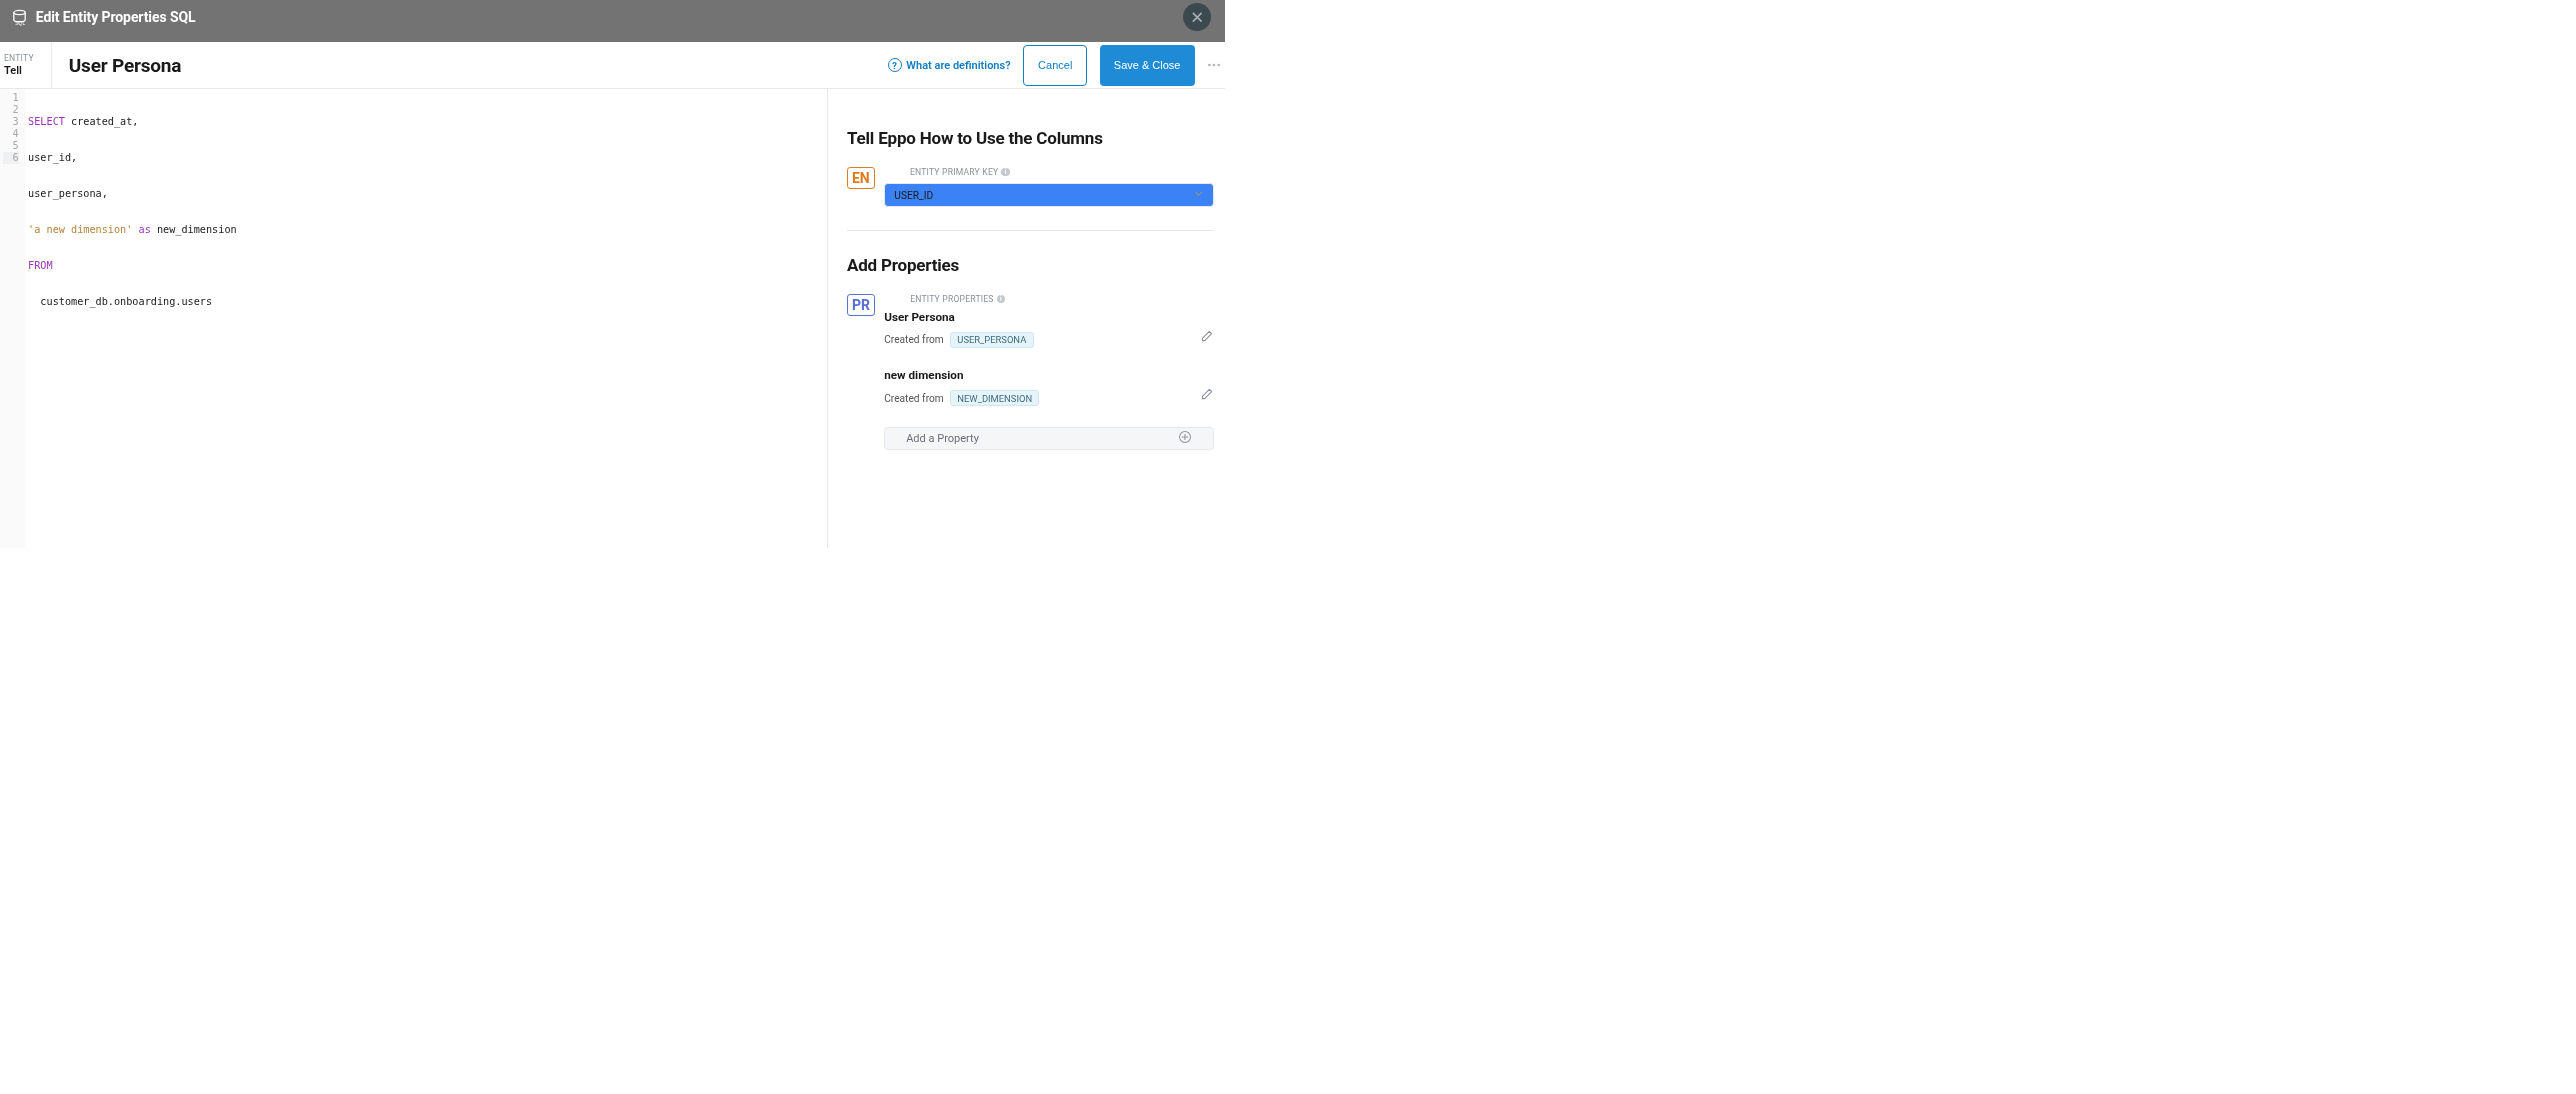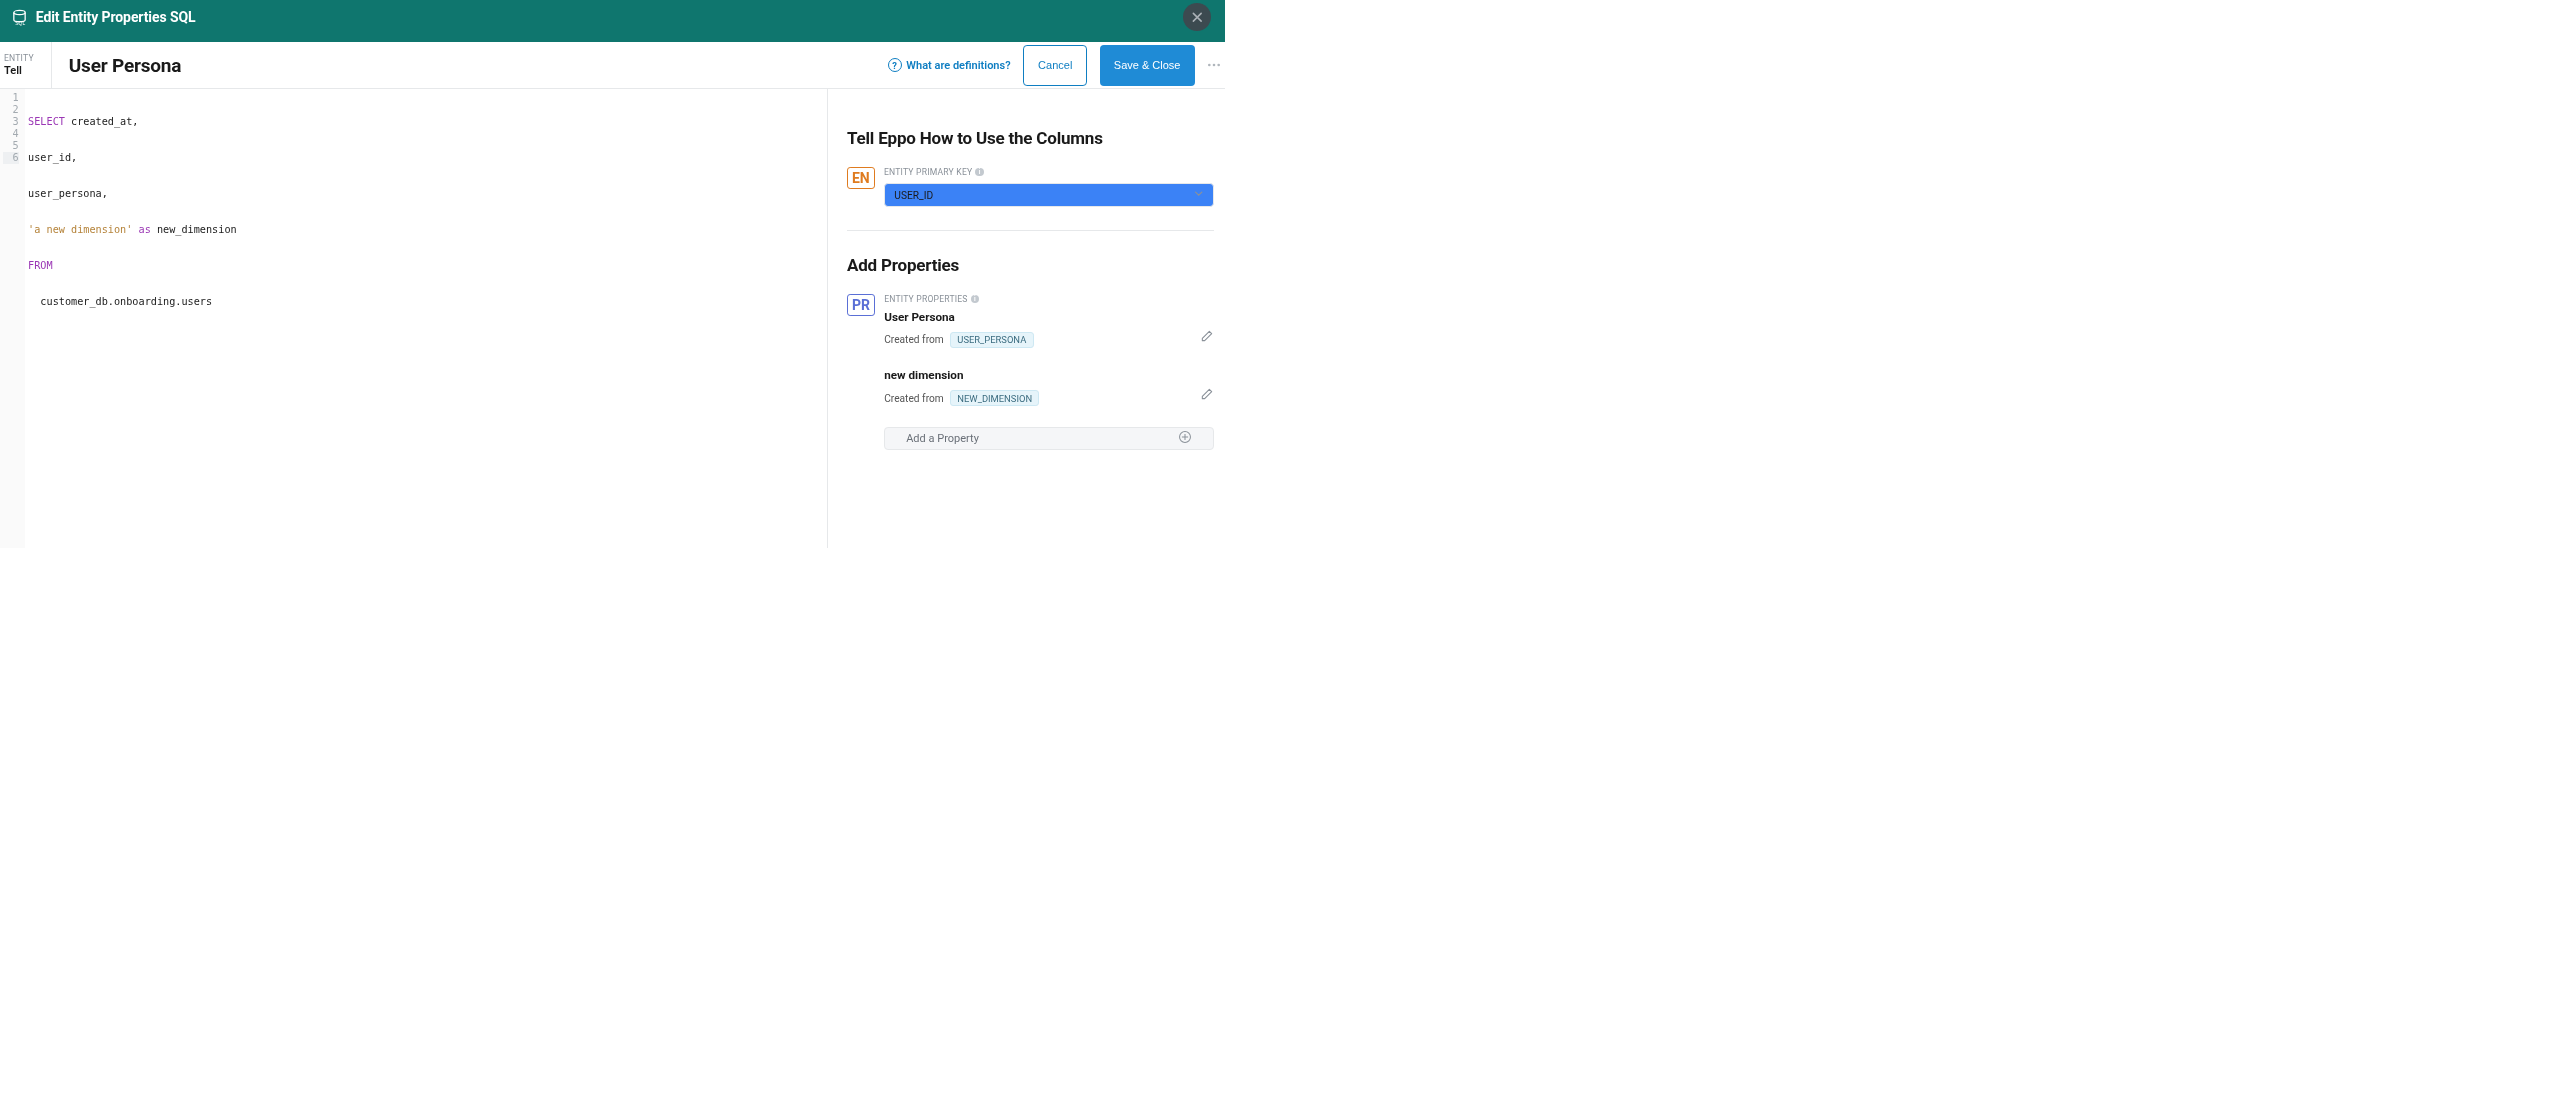--- a/index.html
+++ b/index.html
@@ -7,21 +7,21 @@
       margin: 0;
       padding: 0;
     }
     body {
       font-family: -apple-system, BlinkMacSystemFont, "Segoe UI", Roboto, Helvetica, Arial, sans-serif;
       background: #fff;
       color: #1a1a1a;
       width: 1225px;
     }
     .titlebar {
-      background: #0f766e;
+      background: #737373;
       color: #fff;
       height: 42px;
       display: flex;
       align-items: center;
       padding: 0 14px 8px 11px;
       position: relative;
     }
     .titlebar-icon {
       width: 17px;
       height: 17px;
@@ -203,20 +203,21 @@
       flex: 1;
     }
     .field-label {
       font-size: 8.6px;
       color: #8a9199;
       letter-spacing: 0.2px;
       margin-bottom: 6.3px;
       display: flex;
       align-items: center;
       gap: 3.1px;
+      margin-left: 26px;
     }
     .info-dot {
       width: 8.6px;
       height: 8.6px;
       border-radius: 50%;
       background: #c3c9cf;
       color: #fff;
       font-size: 6.3px;
       font-weight: 700;
       display: inline-flex;

